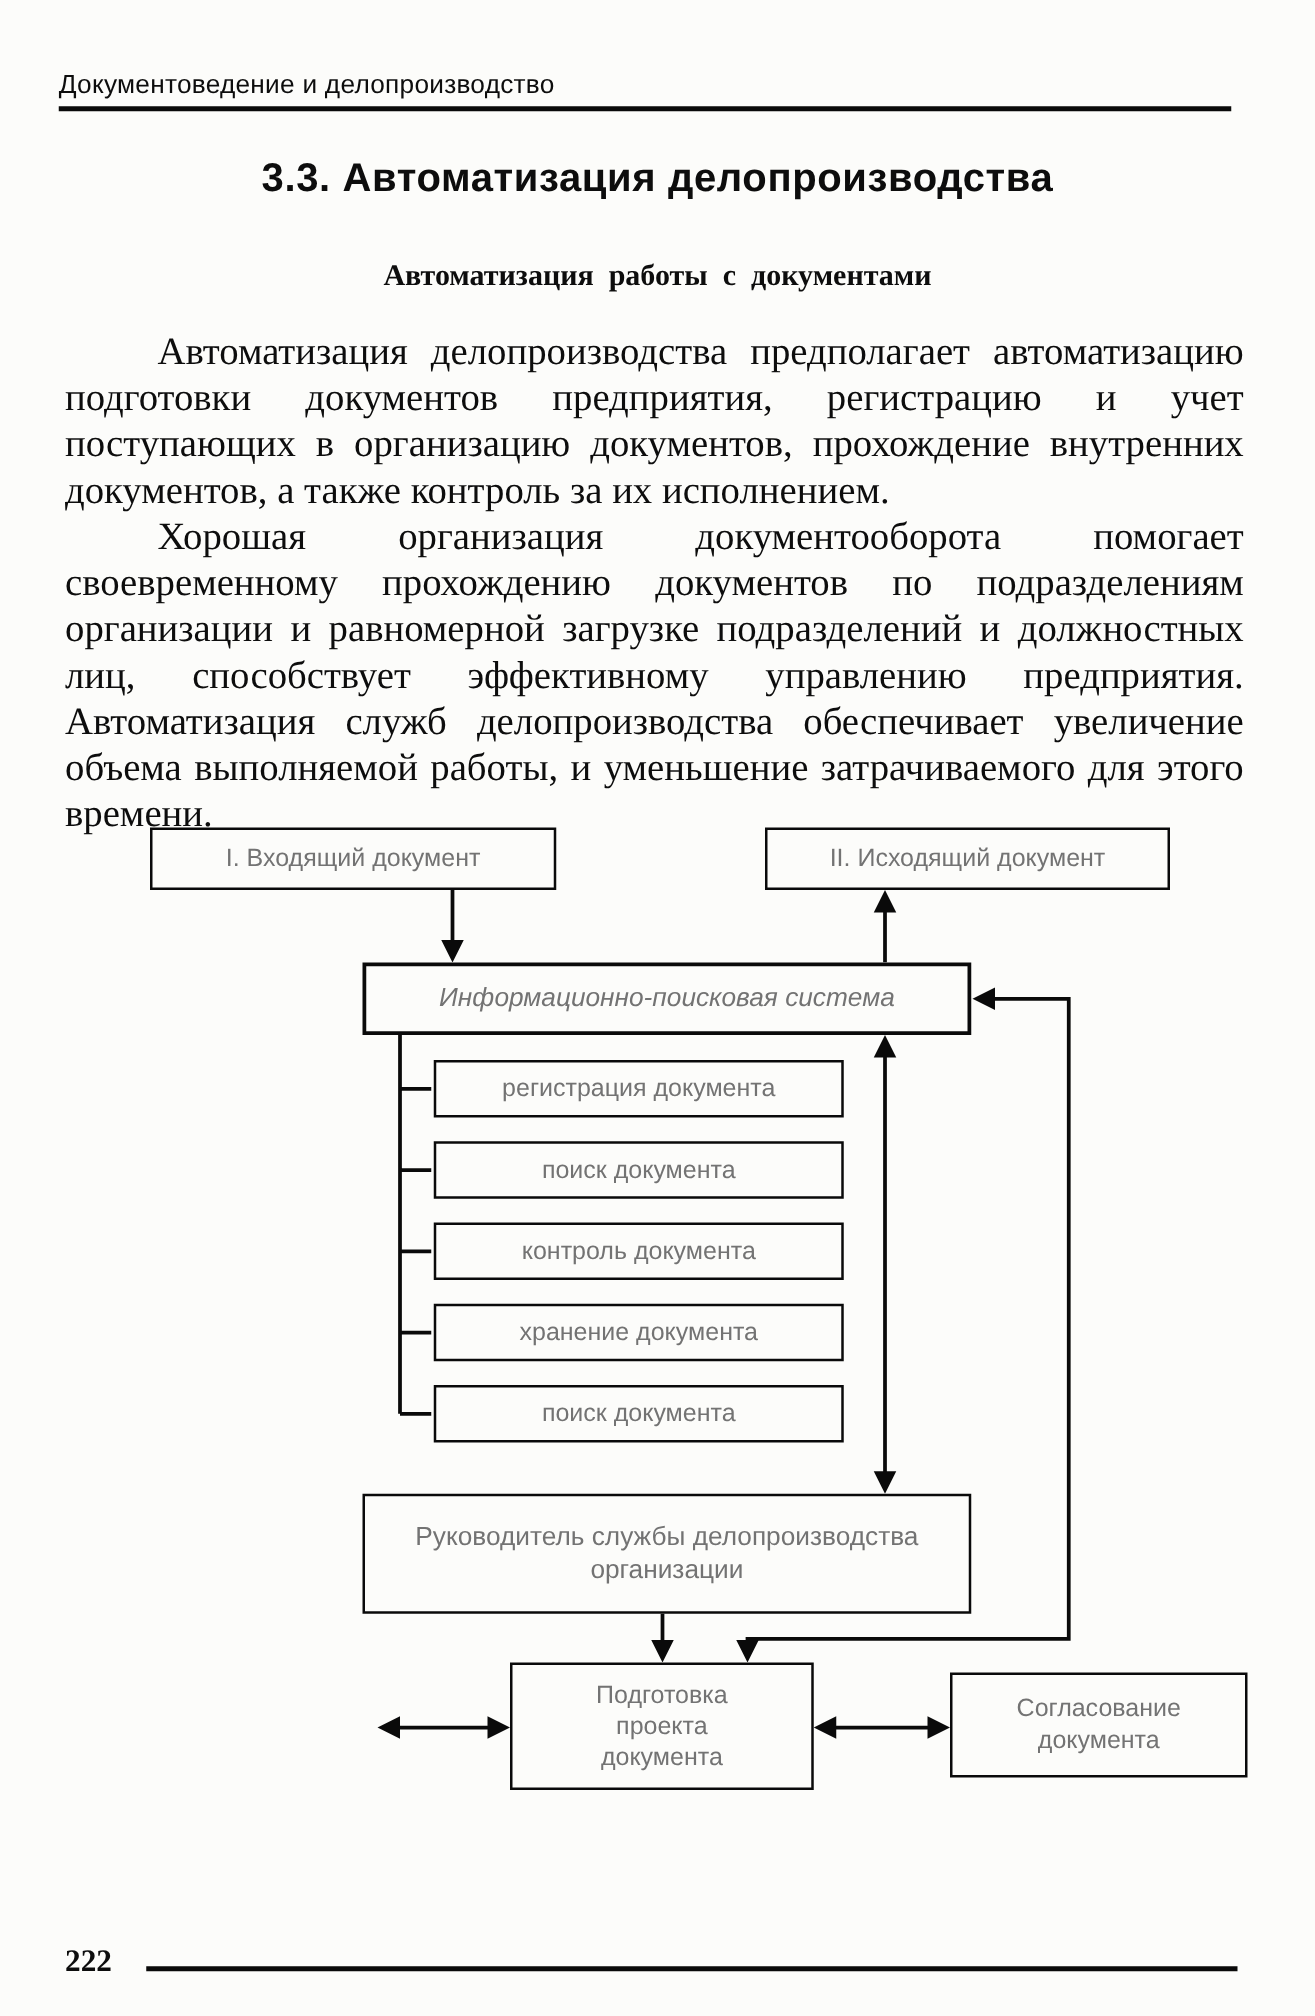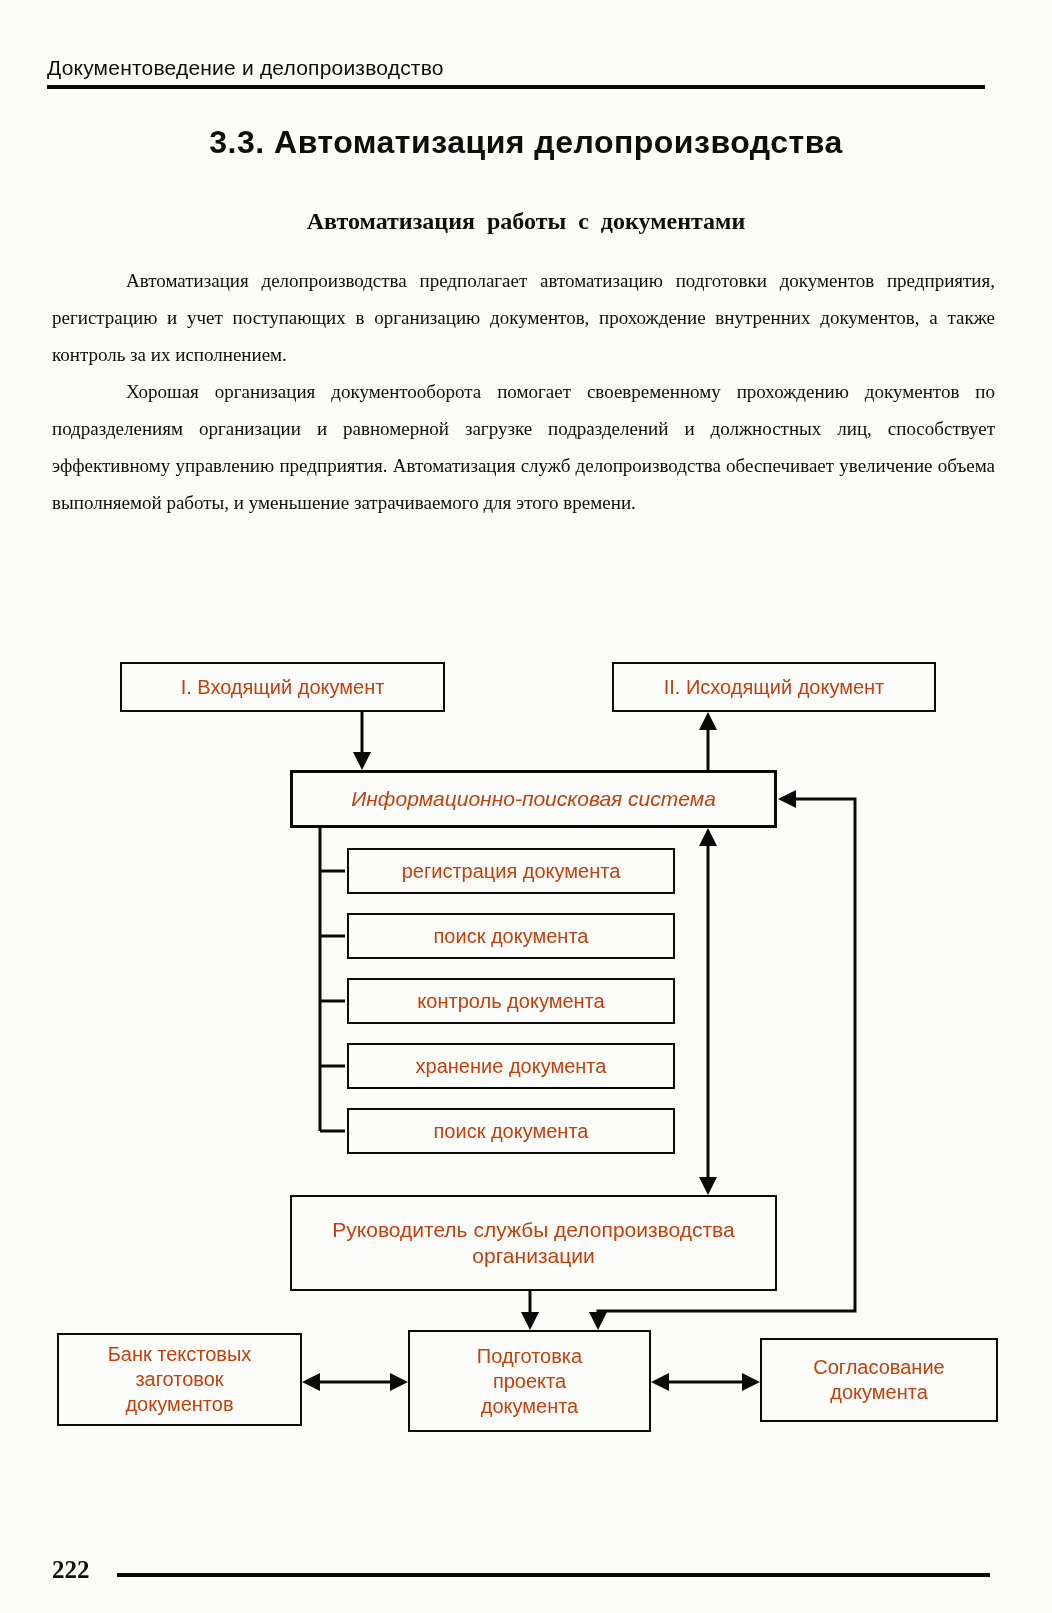--- a/index.html
+++ b/index.html
@@ -26,30 +26,30 @@
   }
   .subtitle {
     position:absolute; left:0; top:208px; width:100%; text-align:center;
     font-family:"Liberation Serif", serif; font-weight:bold; font-size:24px;
     word-spacing:6px;
   }
 
   
   .body-text {
     position:absolute; left:52px; top:262px; width:943px;
-    font-size:19px; line-height:37px; text-align:justify;
+    font-size:31px; line-height:37px; text-align:justify;
   }
   .body-text p { text-indent:74px; }
 
   
   .dbox {
     position:absolute; border:2.5px solid #0a0a0a; background:#fcfcfa;
     display:flex; align-items:center; justify-content:center; text-align:center;
     font-family:"Liberation Sans", sans-serif; font-size:20px; line-height:1.25;
-    white-space:pre-line; color:#c2410c;
+    white-space:pre-line; color:#737373;
   }
   .box-incoming { left:120px; top:662px; width:325px; height:50px; }
   .box-outgoing { left:612px; top:662px; width:324px; height:50px; }
   .box-ips      { left:290px; top:770px; width:487px; height:58px; border-width:3px; font-style:italic; font-size:21px; }
   .box-func     { left:347px; width:328px; height:46px; }
   .f1 { top:848px; } .f2 { top:913px; } .f3 { top:978px; } .f4 { top:1043px; } .f5 { top:1108px; }
   .box-head     { left:290px; top:1195px; width:487px; height:96px; font-size:21px; }
   .box-bank     { left:57px;  top:1333px; width:245px; height:93px; }
   .box-draft    { left:408px; top:1330px; width:243px; height:102px; }
   .box-approval { left:760px; top:1338px; width:238px; height:84px; }
@@ -122,23 +122,20 @@
   <div class="dbox box-ips">Информационно-поисковая система</div>
 
   <div class="dbox box-func f1">регистрация документа</div>
   <div class="dbox box-func f2">поиск документа</div>
   <div class="dbox box-func f3">контроль документа</div>
   <div class="dbox box-func f4">хранение документа</div>
   <div class="dbox box-func f5">поиск документа</div>
 
   <div class="dbox box-head">Руководитель службы делопроизводства
 организации</div>
-  <div class="dbox box-bank">Банк текстовых
-заготовок
-документов</div>
   <div class="dbox box-draft">Подготовка
 проекта
 документа</div>
   <div class="dbox box-approval">Согласование
 документа</div>
 
 
   <div class="page-number">222</div>
   <div class="footer-rule"></div>
 

